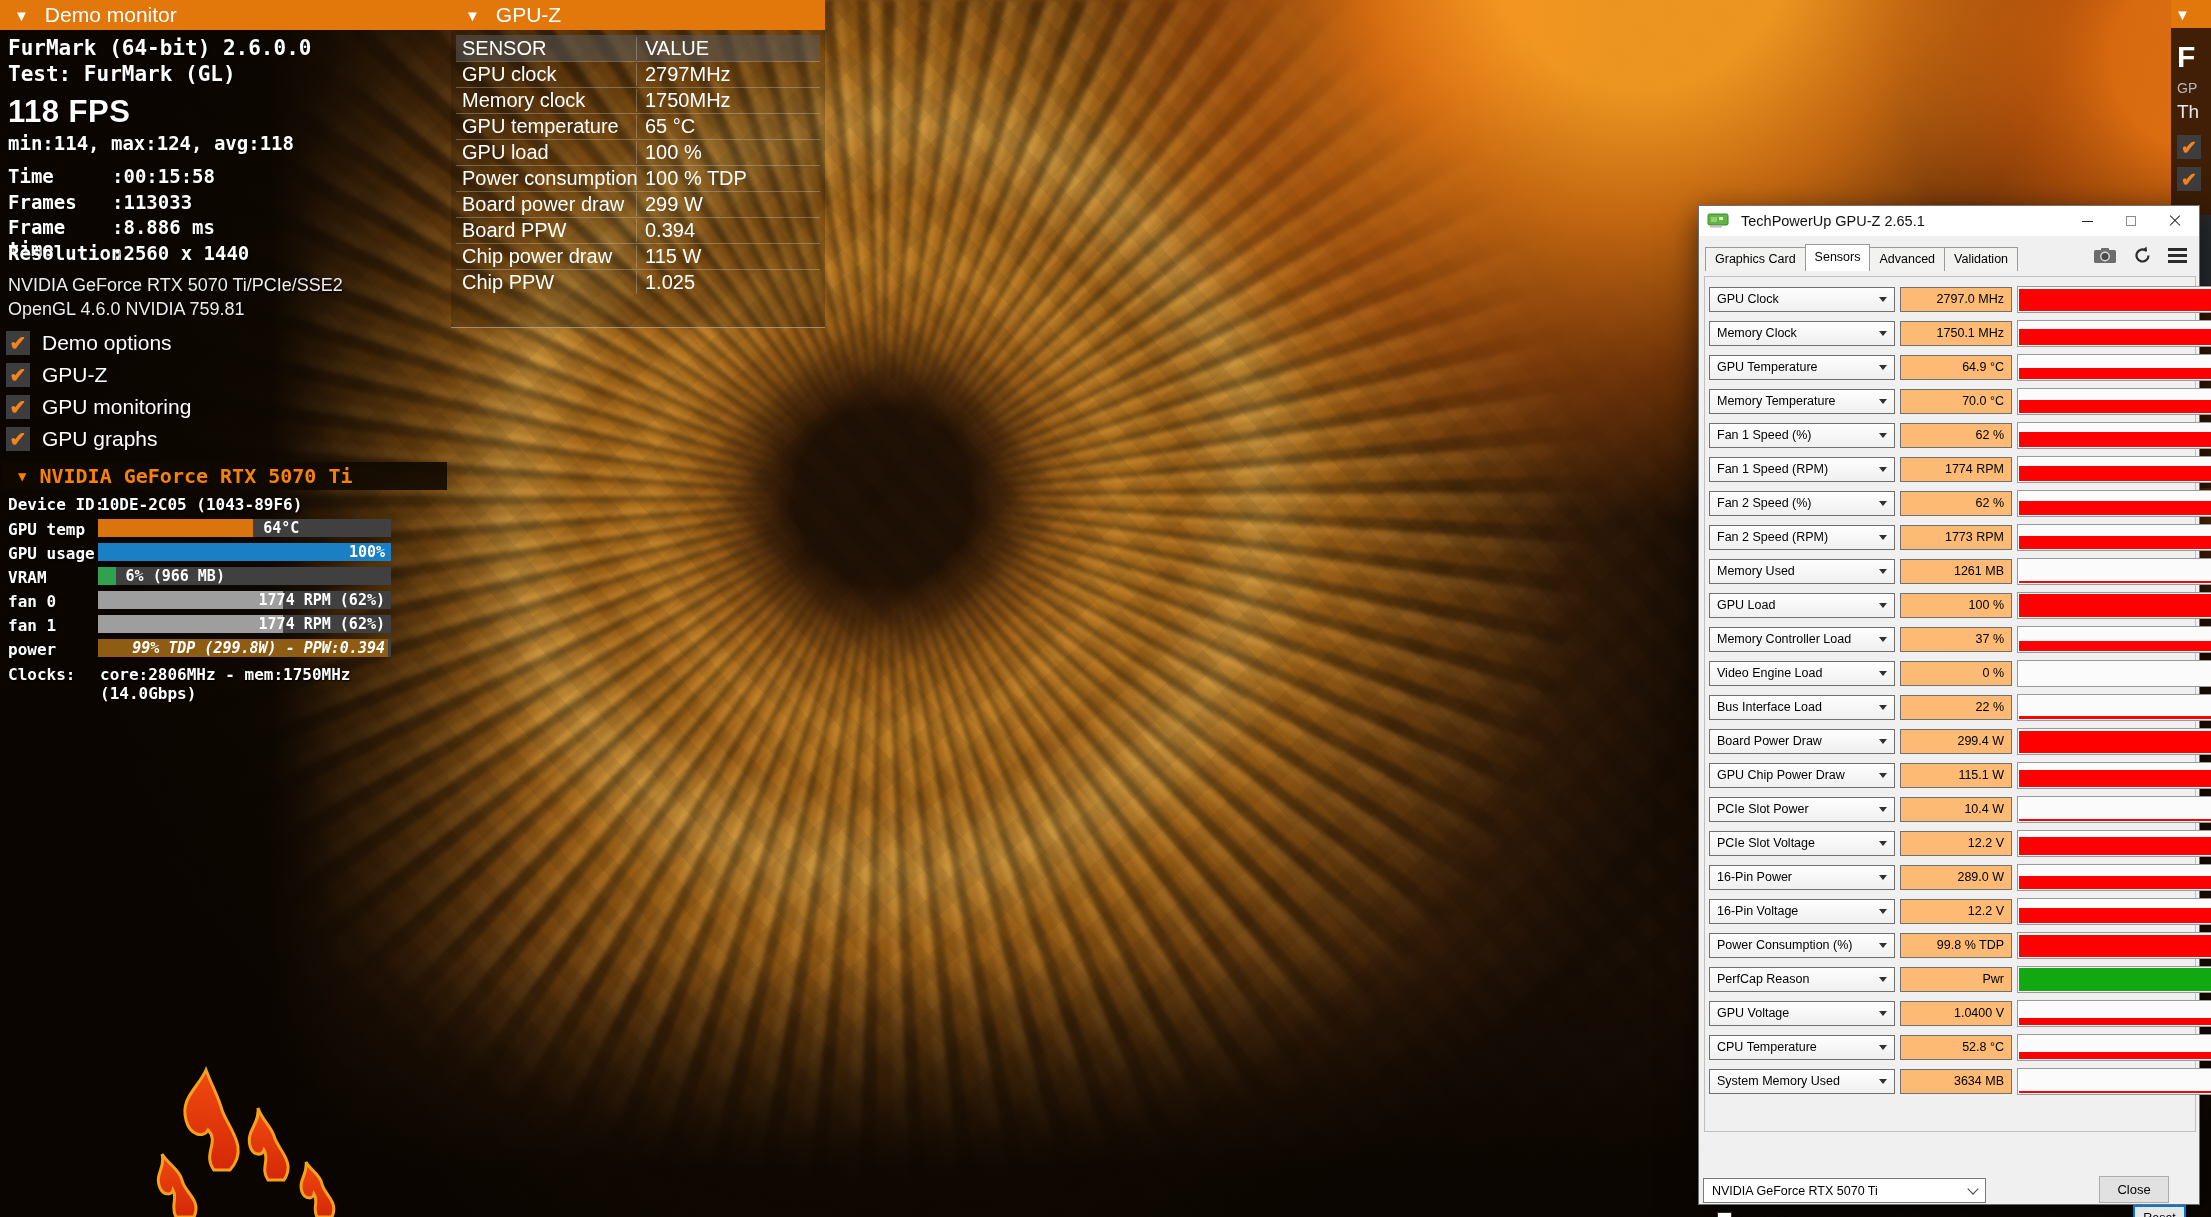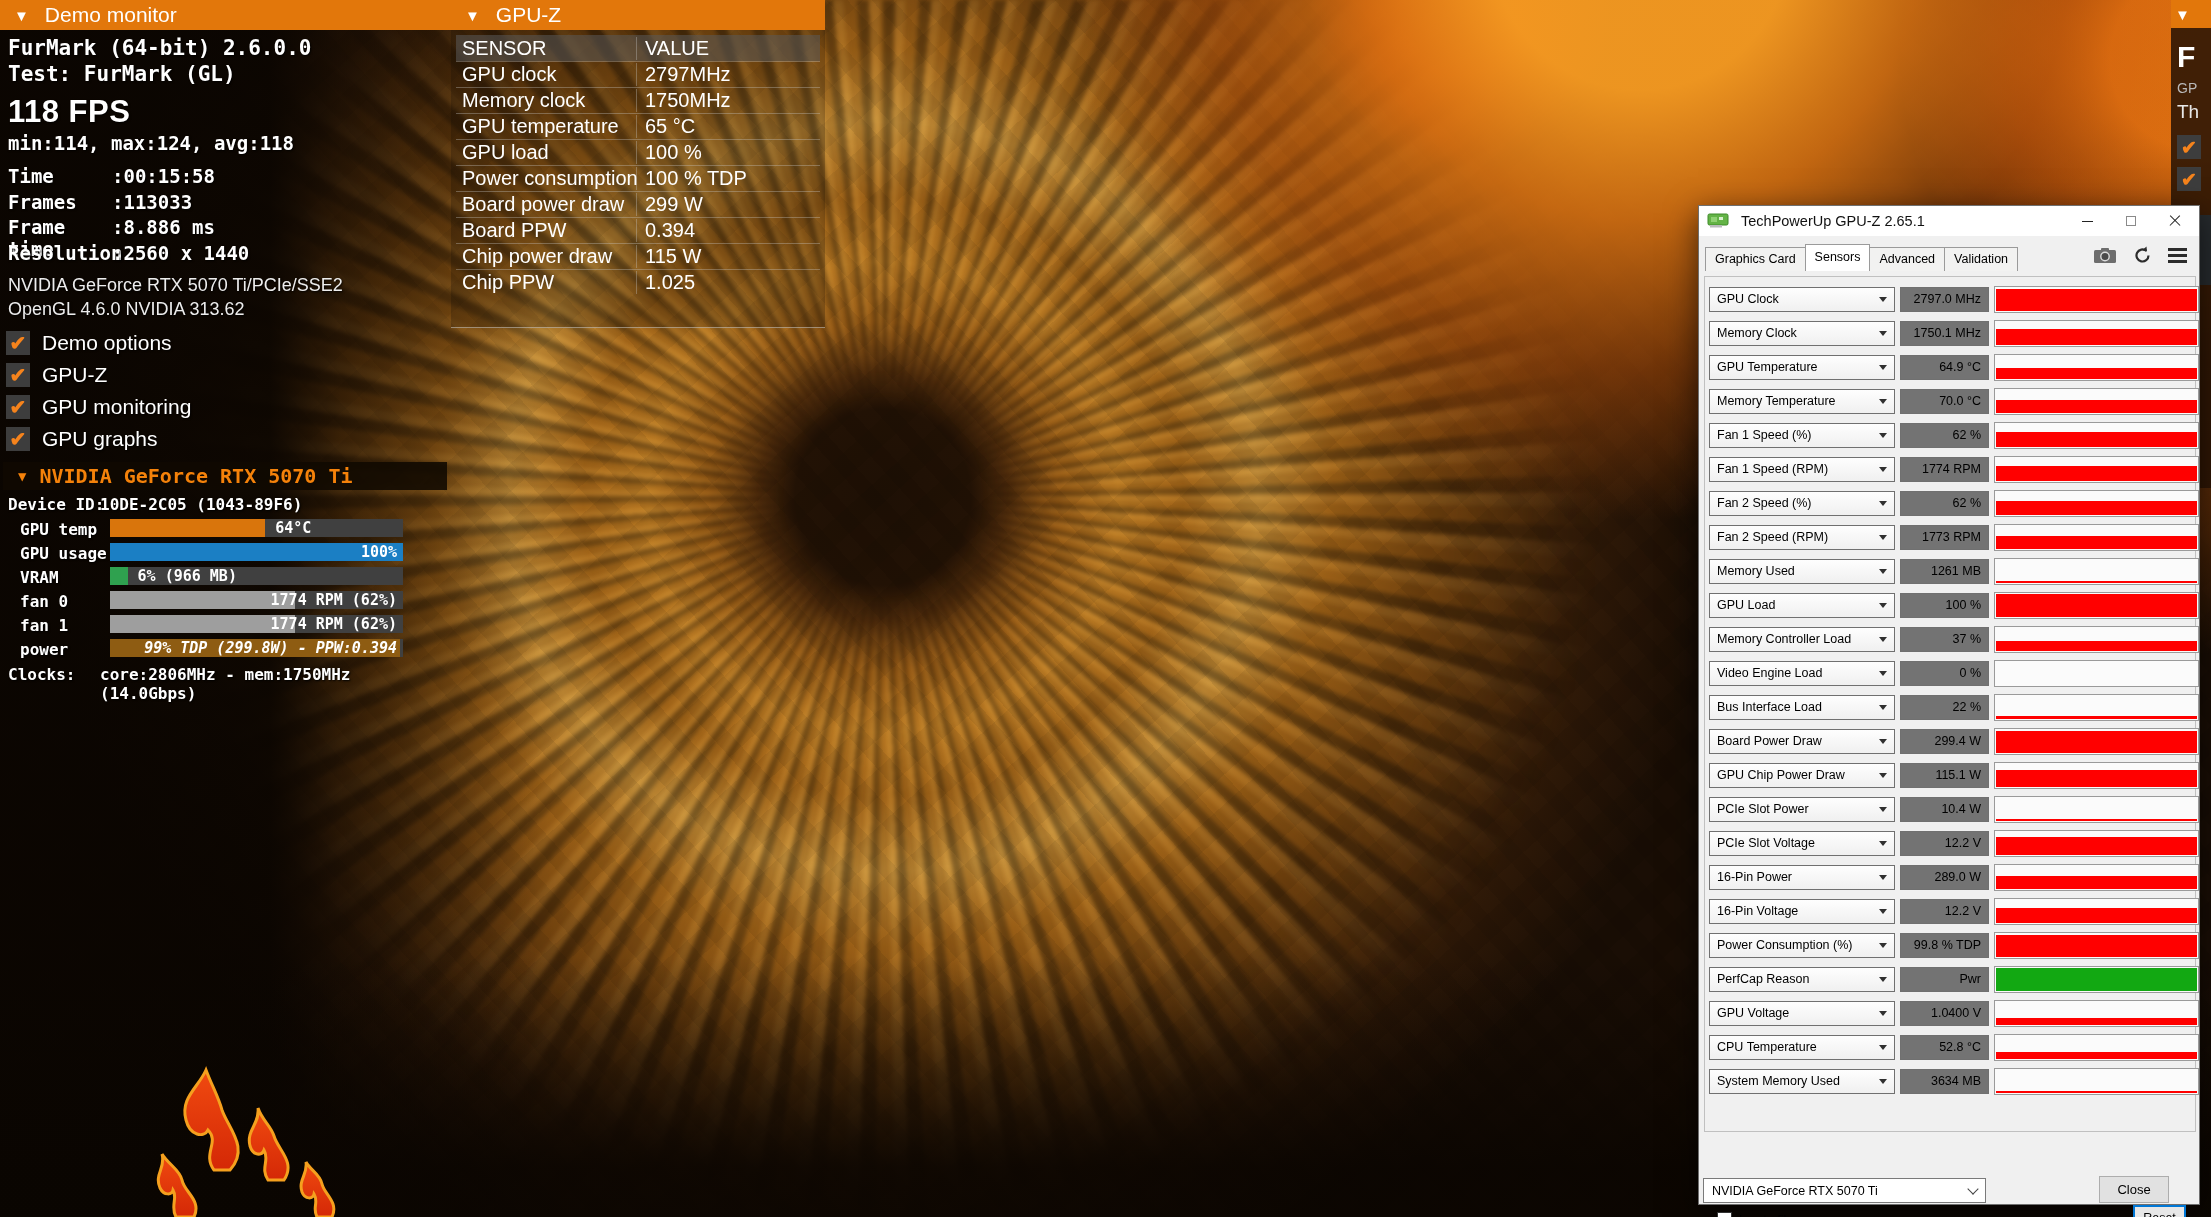--- a/index.html
+++ b/index.html
@@ -76,21 +76,21 @@
 
   
   .gpu-panel { position:absolute; left:0px; top:462px; width:451px; }
   .gpu-panel-header { position:absolute; left:3px; top:0; width:444px; height:28px; background:rgba(16,9,1,0.88);
       display:flex; align-items:center; gap:13px; padding-left:15px; cursor:pointer;
       color:#f5820a; font-family:"DejaVu Sans Mono", monospace; font-weight:bold; font-size:20px; }
   .gpu-panel-header .fm-tri { color:#f5820a; font-size:14px; }
   .gpu-rows { position:absolute; left:0; top:33px; width:451px; font-family:"DejaVu Sans Mono", monospace; font-weight:bold; }
   .gpu-id-row { position:absolute; left:8px; top:0; color:#fff; font-size:16px; text-shadow:1px 1px 2px #000; }
   .gpu-id-val { position:absolute; left:100px; top:0; color:#fff; font-size:16px; text-shadow:1px 1px 2px #000; }
-  .gpu-bar-row { position:absolute; left:12px; width:451px; height:18px; }
+  .gpu-bar-row { position:absolute; left:0; width:451px; height:18px; }
   .gpu-bar-label { position:absolute; left:8px; top:1px; color:#fff; font-size:16px; text-shadow:1px 1px 2px #000; }
   .gpu-bar-track { position:absolute; left:98px; top:0; width:293px; height:18px; background:#404040; }
   .gpu-bar-fill { position:absolute; left:0; top:0; height:18px; }
   .gpu-bar-text { position:absolute; top:0; font-size:15px; color:#fff; line-height:18px; white-space:nowrap; }
   .gpu-clocks-label { position:absolute; left:8px; color:#fff; font-size:16px; text-shadow:1px 1px 2px #000; }
   .gpu-clocks-val { position:absolute; left:100px; color:#fff; font-size:16px; text-shadow:1px 1px 2px #000; }
 
   
   .gpuz-ov { position:absolute; left:451px; top:0; width:374px; }
   .gpuz-ov-body { position:absolute; top:30px; left:0; width:374px; height:298px; background:rgba(20,12,4,0.25);
@@ -134,21 +134,21 @@
   .tab-icon { cursor:pointer; }
   .hamburger { display:flex; flex-direction:column; gap:3px; }
   .hamburger div { width:19px; height:3px; background:#2c2c2c; }
 
   .sensor-area { position:absolute; left:5px; top:70px; width:492px; height:856px; background:#f0f0f0; border:1px solid #c0c0c0; }
   .sensor-list { position:absolute; left:4px; top:8px; }
   .sensor-row { display:flex; align-items:center; height:28px; margin-bottom:6px; }
   .sens-dd { width:186px; height:25px; border:1px solid #707070; background:linear-gradient(#fefefe,#f0f0f0);
              display:flex; align-items:center; justify-content:space-between; padding:0 7px; cursor:pointer; white-space:nowrap; }
   .dd-arrow { width:0; height:0; border-left:4.5px solid transparent; border-right:4.5px solid transparent; border-top:5px solid #303030; }
-  .sens-val { width:89px; height:25px; margin-left:5px; border:1px solid #707070; background:#737373;
+  .sens-val { width:112px; height:25px; margin-left:5px; border:1px solid #707070; background:#fdba74;
               display:flex; align-items:center; justify-content:flex-end; padding-right:7px; white-space:nowrap; }
   .sens-graph { width:205px; height:27px; margin-left:5px; border:1px solid #9a9a9a; background:#fbfbfb; position:relative; }
   .sens-fill { position:absolute; left:1px; right:1px; bottom:1px; }
 
   .log-row { position:absolute; left:12px; top:935px; display:flex; align-items:center; gap:7px; cursor:pointer; }
   .win-checkbox { width:15px; height:15px; background:#fff; border:1px solid #333; }
   .reset-btn { position:absolute; left:428px; top:928px; width:53px; height:25px; background:#e7e7e7; border:2px solid #0078d7;
                font-size:12.5px; display:flex; align-items:center; justify-content:center; cursor:pointer; }
   .dev-select { position:absolute; left:4px; top:972px; width:283px; height:25px; background:#fff; border:1px solid #7a7a7a;
                 display:flex; align-items:center; justify-content:space-between; padding:0 8px; cursor:pointer; }
@@ -204,21 +204,21 @@
         <span>: </span>
         <span>8.886 ms</span>
   </div>
       <div class="fm-stat-row">
     <span class="fm-stat-label">Resolution</span>
         <span>: </span>
         <span>2560 x 1440</span>
   </div>
     </div>
   <div class="line fm-gpu1">NVIDIA GeForce RTX 5070 Ti/PCIe/SSE2</div>
-  <div class="line fm-gpu2">OpenGL 4.6.0 NVIDIA 313.62</div>
+  <div class="line fm-gpu2">OpenGL 4.6.0 NVIDIA 759.81</div>
   <div class="fm-checks" id="fm-checks">
       <div class="fm-check-row">
     <span class="fm-checkbox">
           <span>✔</span>
         </span>
     <span class="fm-check-label">Demo options</span>
   </div>
       <div class="fm-check-row">
     <span class="fm-checkbox">
           <span>✔</span>

